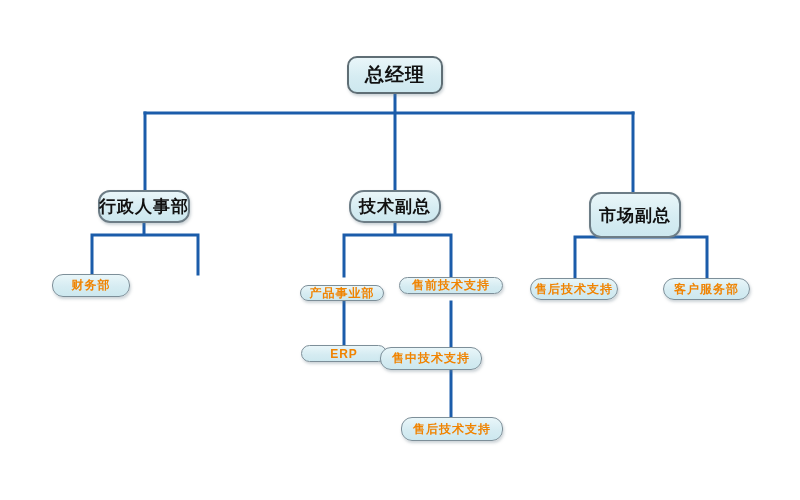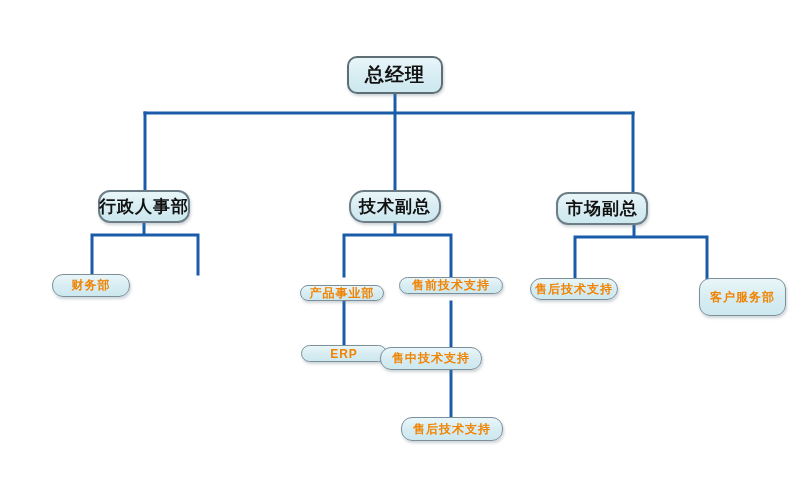--- a/index.html
+++ b/index.html
@@ -62,30 +62,30 @@
     color: var(--level12-text);
   }
   .lv3 {
     font-size: 12px;
     color: var(--department-text);
   }
   
   #n-gm        { left: 347px; top:  56px; width:  96px; height: 38px; }
   #n-admin-vp  { left:  98px; top: 190px; width:  92px; height: 33px; }
   #n-tech-vp   { left: 349px; top: 190px; width:  92px; height: 33px; border-radius: 15px; }
-  #n-market-vp { left: 556px; top: 192px; width:  92px; height: 33px; }
+  #n-market-vp { left: 589px; top: 192px; width:  92px; height: 46px; }
   #n-finance   { left:  52px; top: 274px; width:  78px; height: 23px; }
   #n-admin-hr  { left: 158px; top: 274px; width:  82px; height: 23px; }
   #n-product   { left: 300px; top: 285px; width:  84px; height: 16px; }
   #n-presales  { left: 399px; top: 277px; width: 104px; height: 17px; }
   #n-erp       { left: 301px; top: 345px; width:  86px; height: 17px; }
   #n-midsales  { left: 380px; top: 347px; width: 102px; height: 23px; }
   #n-aftersales{ left: 401px; top: 417px; width: 102px; height: 24px; }
   #n-promotion { left: 530px; top: 278px; width:  88px; height: 22px; }
-  #n-service   { left: 663px; top: 278px; width:  87px; height: 38px; margin-left: 36px; }
+  #n-service   { left: 663px; top: 278px; width:  87px; height: 22px; }
 </style>
 </head>
 <body>
 
 <div class="canvas">
 
   <svg class="lines-layer" viewBox="0 0 800 500" xmlns="http://www.w3.org/2000/svg">
 
     <path class="connector" d="M395,94 L395,190"></path>
 

